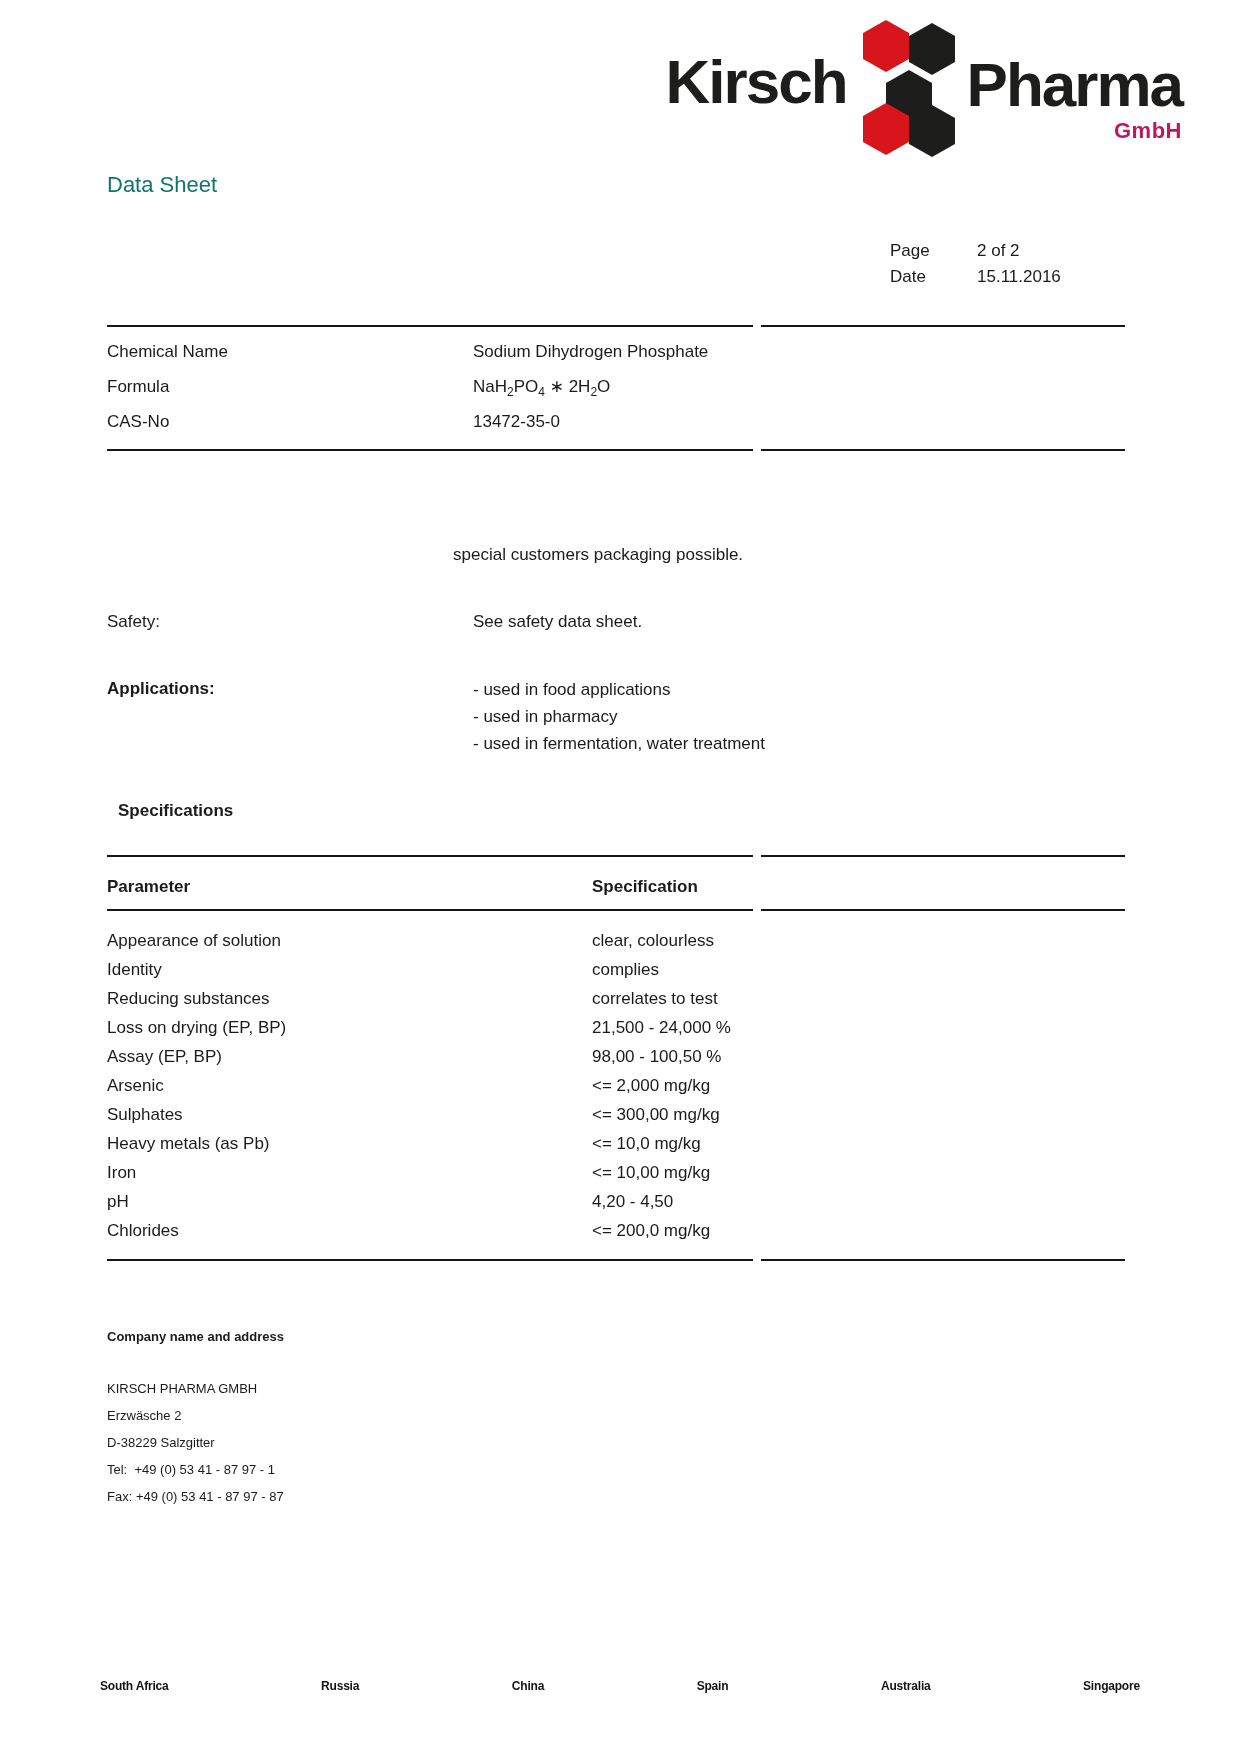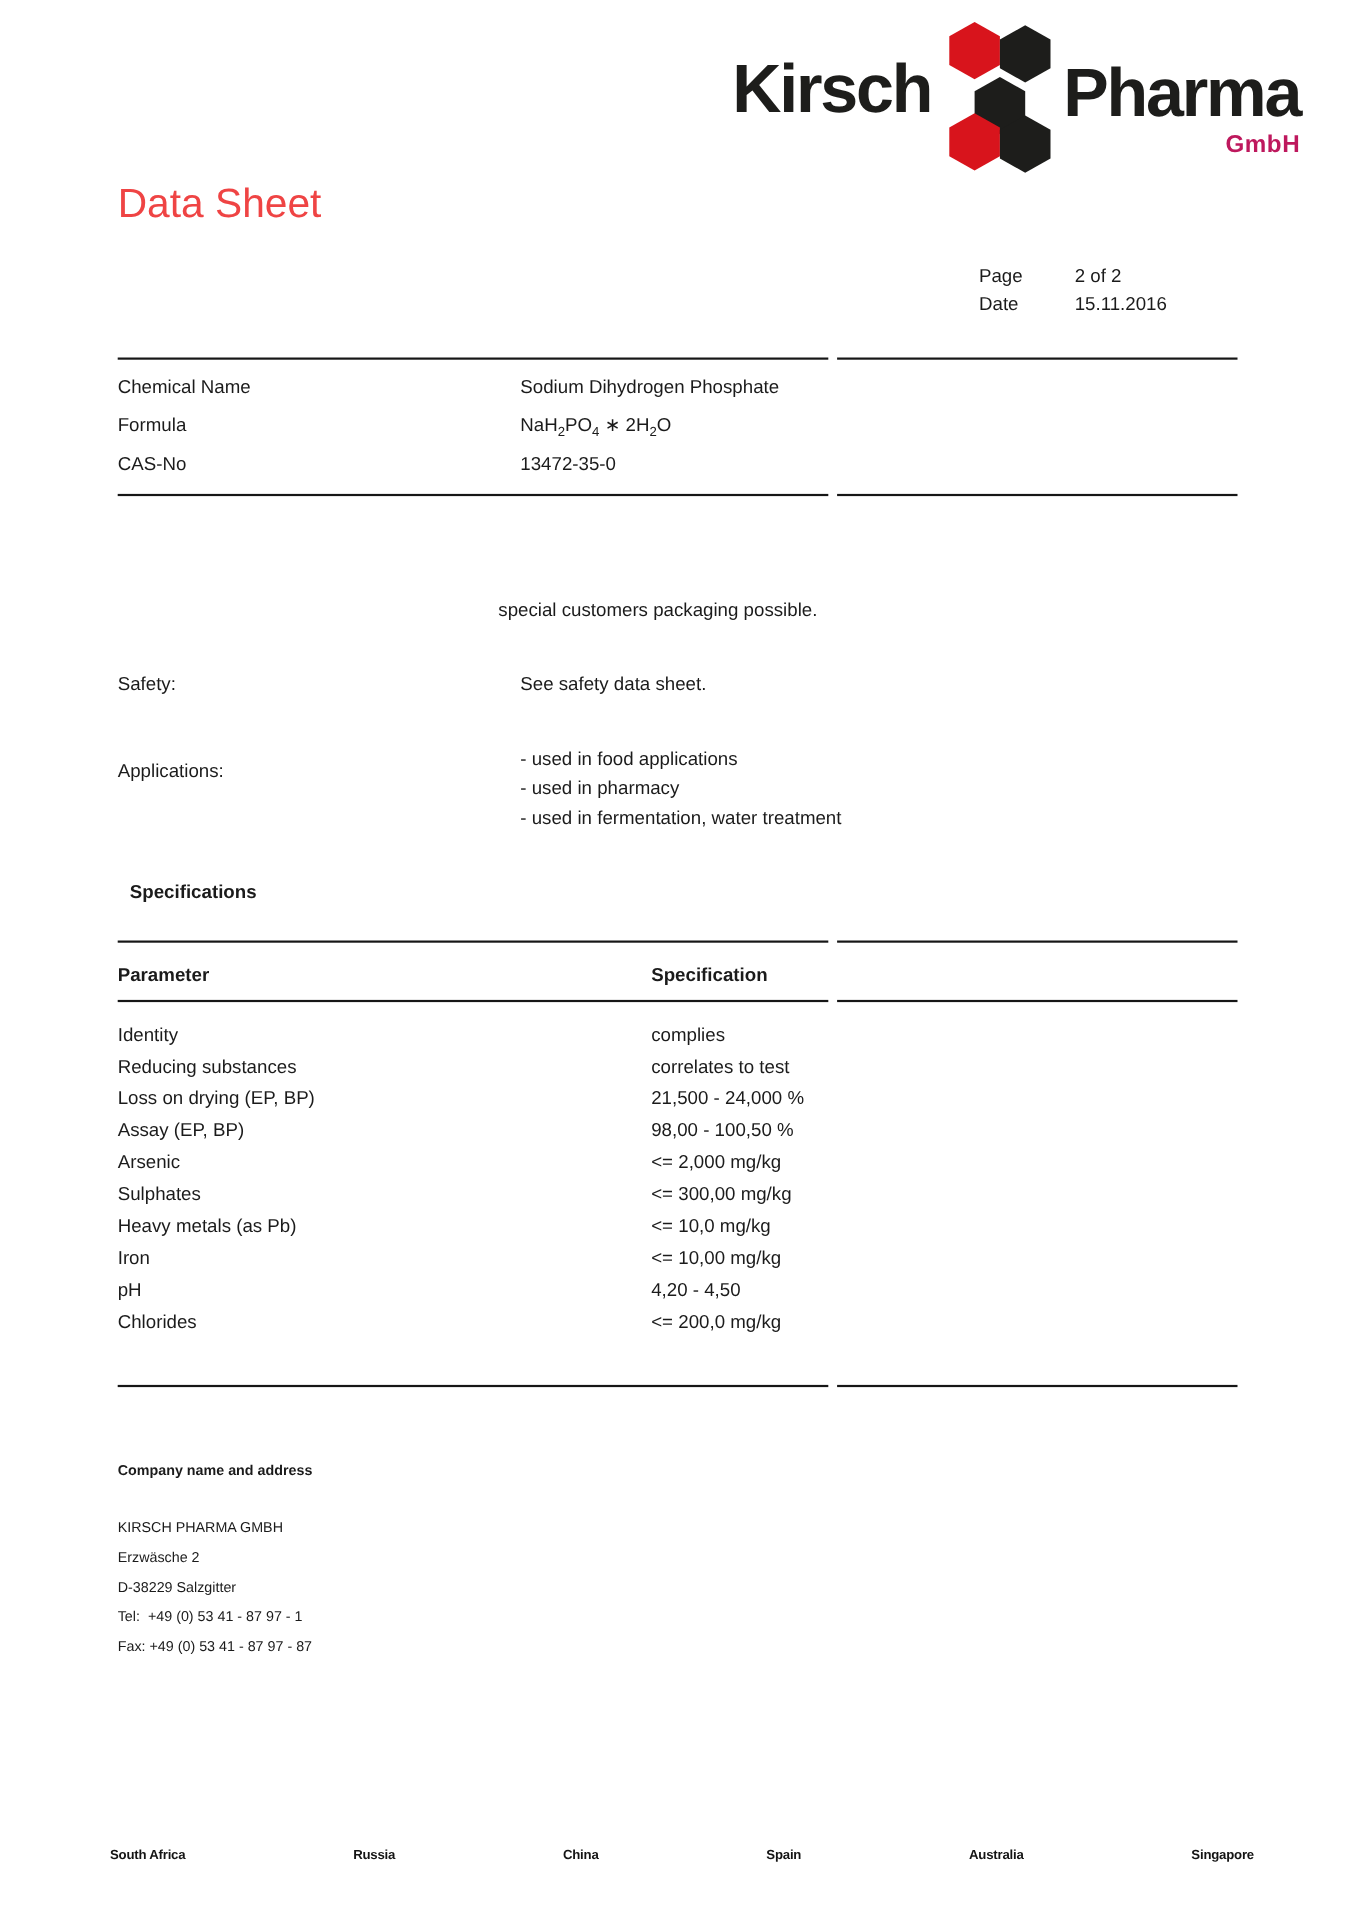--- a/index.html
+++ b/index.html
@@ -14,38 +14,38 @@
   .logo svg { display:block; margin:0 10px; }
   .logo .right-col { display:flex; flex-direction:column; align-items:flex-end; padding-top:34px; }
   .logo .gmbh { font-weight:bold; font-size:22px; color:#be185d; letter-spacing:0.5px; margin-top:2px; }
   .body-text { font-size:17px; line-height:20px; }
 
   .rule { position:absolute; left:107px; width:1018px; height:2px; display:flex; }
   .rule .seg1 { width:646px; background:#161616; }
   .rule .gap  { width:8px; }
   .rule .seg2 { flex:1; background:#161616; }
 
-  .title { position:absolute; left:107px; top:168px; font-size:37px; line-height:34px; color:#ef4444; }
+  .title { position:absolute; left:107px; top:168px; font-size:22px; line-height:34px; color:#0f766e; }
 
   .meta { position:absolute; left:890px; top:238px; font-size:17px; }
   .meta .row { display:flex; line-height:26px; }
   .meta .lbl { width:87px; }
 
   .kv-row { display:flex; line-height:35px; font-size:17px; }
   .kv-row .lbl { width:366px; font-weight:normal; }
 
   .identity { position:absolute; left:107px; top:334px; }
 
   .note { position:absolute; left:453px; top:545px; }
 
   .safety { position:absolute; left:107px; top:612px; }
   .safety .kv-row { line-height:20px; }
 
   .apps { position:absolute; left:107px; top:679px; display:flex; font-size:17px; }
-  .apps .lbl { width:366px; font-weight:normal; line-height:20px;margin-top:12px; }
+  .apps .lbl { width:366px; font-weight:bold; line-height:20px; }
   .apps .lines div { line-height:33px; margin-top:-6px; }
 
   .spec-title { position:absolute; left:107px; top:801px; font-size:17px; font-weight:bold;margin-left:11px; }
 
   .spec-header { position:absolute; left:107px; top:877px; display:flex; font-size:17px; font-weight:bold; }
   .spec-header .c1 { width:485px; }
 
   .spec-table { position:absolute; left:107px; top:926px; font-size:17px; }
   .spec-table .trow { display:flex; line-height:29px; }
   .spec-table .c1 { width:485px; }
@@ -152,20 +152,24 @@
   </div>
 
   <div class="rule" style="top:909px">
       <span class="seg1"></span>
       <span class="gap"></span>
       <span class="seg2"></span>
     </div>
 
   <div class="spec-table">
     <div class="trow">
+        <span class="c1">Appearance of solution</span>
+        <span>clear, colourless</span>
+      </div>
+    <div class="trow">
         <span class="c1">Identity</span>
         <span>complies</span>
       </div>
     <div class="trow">
         <span class="c1">Reducing substances</span>
         <span>correlates to test</span>
       </div>
     <div class="trow">
         <span class="c1">Loss on drying (EP, BP)</span>
         <span>21,500 - 24,000 %</span>

